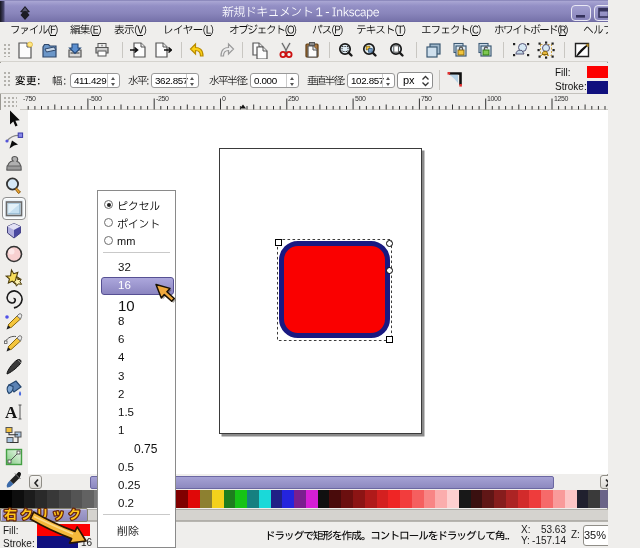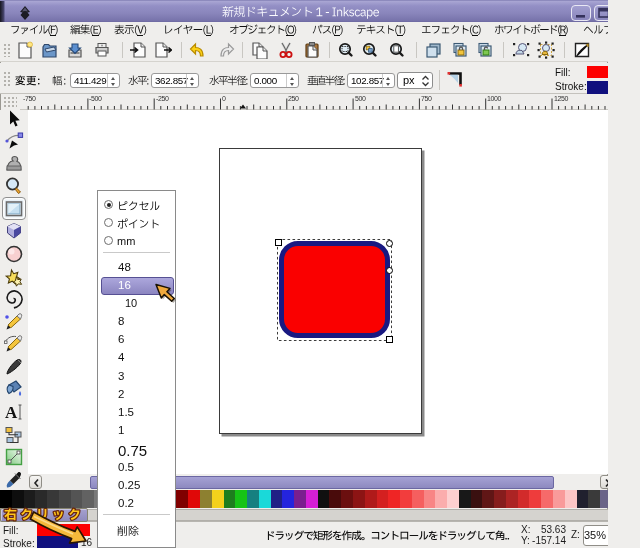--- a/index.html
+++ b/index.html
@@ -610,31 +610,31 @@
       <path d="M4.3 16.1 Q24.1 27.7 45.6 35.6 L43.5 40.1 L60 38 L51.2 23.9 L49 28.4 Q27.5 20.4 7.7 8.9 Z" fill="#f5b83a" stroke="#2a1602" stroke-width="1.7" stroke-linejoin="round"></path>
       <path d="M8 13.5 Q28 23 47 31" fill="none" stroke="#fbdc92" stroke-width="1.8" opacity="0.9"></path>
     </svg>
 <div id="menu" class="ab">
       <div class="rad" style="top:9px"></div>
       <div class="ab" style="left:8.5px;top:11.5px;width:4px;height:4px;border-radius:50%;background:#222"></div>
       <div class="rad" style="top:27px"></div>
       <div class="rad" style="top:45px"></div>
       <div class="msep" style="top:61px"></div>
       <div id="hl"></div>
-      <div class="ab" style="left:20px;top:69.5px;font-size:11.5px;color:#101010">48</div>
+      <div class="ab" style="left:20px;top:69.5px;font-size:11.5px;color:#101010">32</div>
       <div class="ab" style="left:20px;top:87.7px;font-size:11.5px;color:#fff">16</div>
-      <div class="ab" style="left:27px;top:105.9px;font-size:11px;color:#101010">10</div>
+      <div class="ab" style="left:20px;top:105.9px;font-size:15px;color:#101010">10</div>
       <div class="ab" style="left:20px;top:124.1px;font-size:11.5px;color:#101010">8</div>
       <div class="ab" style="left:20px;top:142.3px;font-size:11.5px;color:#101010">6</div>
       <div class="ab" style="left:20px;top:160.4px;font-size:11.5px;color:#101010">4</div>
       <div class="ab" style="left:20px;top:178.6px;font-size:11.5px;color:#101010">3</div>
       <div class="ab" style="left:20px;top:196.8px;font-size:11.5px;color:#101010">2</div>
       <div class="ab" style="left:20px;top:215.0px;font-size:11.5px;color:#101010">1.5</div>
       <div class="ab" style="left:20px;top:233.2px;font-size:11.5px;color:#101010">1</div>
-      <div class="ab" style="left:20px;top:251.4px;font-size:15px;color:#101010">0.75</div>
+      <div class="ab" style="left:36px;top:251.4px;font-size:12px;color:#101010">0.75</div>
       <div class="ab" style="left:20px;top:269.6px;font-size:11.5px;color:#101010">0.5</div>
       <div class="ab" style="left:20px;top:287.8px;font-size:11.5px;color:#101010">0.25</div>
       <div class="ab" style="left:20px;top:306.0px;font-size:11.5px;color:#101010">0.2</div>
       <div class="msep" style="top:323px"></div>
       <div class="ab" style="left:19px;top:44px;font-size:11px;color:#101010">mm</div>
     </div>
 <svg style="position:absolute;left:116.0px;top:196.5px;overflow:visible" width="46" height="17">
       <path transform="translate(1,13.0)" d="M9.0 -6.2 Q8.6 -6.2 8.3 -6.3 L8.5 -5.6 Q7.3 -5.1 5.8 -4.8 Q4.4 -4.4 3.0 -4.1 L3.0 -1.9 Q3.0 -1.3 3.3 -1.0 Q3.6 -0.8 4.2 -0.8 L9.0 -0.8 L9.0 -0.0 L4.2 -0.0 Q3.1 -0.0 2.7 -0.5 Q2.2 -0.9 2.2 -2.0 L2.2 -8.4 L3.0 -8.4 L3.0 -4.9 Q4.2 -5.1 5.6 -5.5 Q7.0 -5.9 8.2 -6.4 Q8.0 -6.5 7.8 -6.8 Q7.6 -7.1 7.6 -7.5 Q7.6 -8.1 8.0 -8.5 Q8.4 -8.8 9.0 -8.8 Q9.6 -8.8 10.0 -8.5 Q10.4 -8.1 10.4 -7.5 Q10.4 -6.9 10.0 -6.6 Q9.6 -6.2 9.0 -6.2 Z M8.2 -7.4 Q8.2 -7.1 8.4 -6.9 Q8.6 -6.7 9.0 -6.7 Q9.4 -6.7 9.6 -6.9 Q9.8 -7.1 9.8 -7.4 L9.8 -7.6 Q9.8 -7.9 9.6 -8.1 Q9.4 -8.3 9.0 -8.3 Q8.6 -8.3 8.4 -8.1 Q8.2 -7.9 8.2 -7.6 L8.2 -7.4 Z M20.2 -7.3 Q20.0 -4.4 18.3 -2.5 Q16.6 -0.5 13.8 0.3 L13.4 -0.5 Q16.0 -1.2 17.4 -2.7 Q18.9 -4.3 19.3 -6.5 L15.1 -6.5 Q14.6 -5.8 14.0 -5.2 Q13.4 -4.6 12.5 -4.0 L12.0 -4.6 Q13.2 -5.4 14.1 -6.5 Q14.9 -7.5 15.4 -8.8 L16.2 -8.6 Q15.9 -7.8 15.5 -7.3 L20.2 -7.3 Z M25.7 -1.9 Q25.7 -1.3 26.0 -1.0 Q26.3 -0.8 26.9 -0.8 L30.8 -0.8 L30.8 0.0 L27.0 0.0 Q25.9 0.0 25.4 -0.5 Q24.9 -0.9 24.9 -1.9 L24.9 -5.2 L22.4 -4.8 L22.3 -5.5 L24.9 -5.9 L24.9 -8.6 L25.7 -8.6 L25.7 -6.0 L31.2 -6.9 L31.4 -6.2 Q30.9 -5.1 30.1 -4.2 Q29.3 -3.4 28.2 -2.6 L27.7 -3.3 Q28.7 -3.9 29.4 -4.6 Q30.1 -5.2 30.5 -6.0 L25.7 -5.3 L25.7 -1.9 Z M42.5 -4.3 Q42.0 -2.7 41.0 -1.5 Q40.1 -0.4 38.8 0.1 L38.1 0.1 L38.1 -8.5 L38.9 -8.5 L38.9 -0.8 Q40.9 -1.8 41.8 -4.7 L42.5 -4.3 Z M35.4 -8.4 L36.2 -8.4 L36.2 -5.1 Q36.2 -3.1 35.6 -1.9 Q35.0 -0.7 33.7 0.3 L33.2 -0.4 Q34.3 -1.2 34.9 -2.3 Q35.4 -3.3 35.4 -5.1 L35.4 -8.4 Z" fill="#101010"></path>
     </svg>
     <svg style="position:absolute;left:116.0px;top:214.5px;overflow:visible" width="46" height="17">

